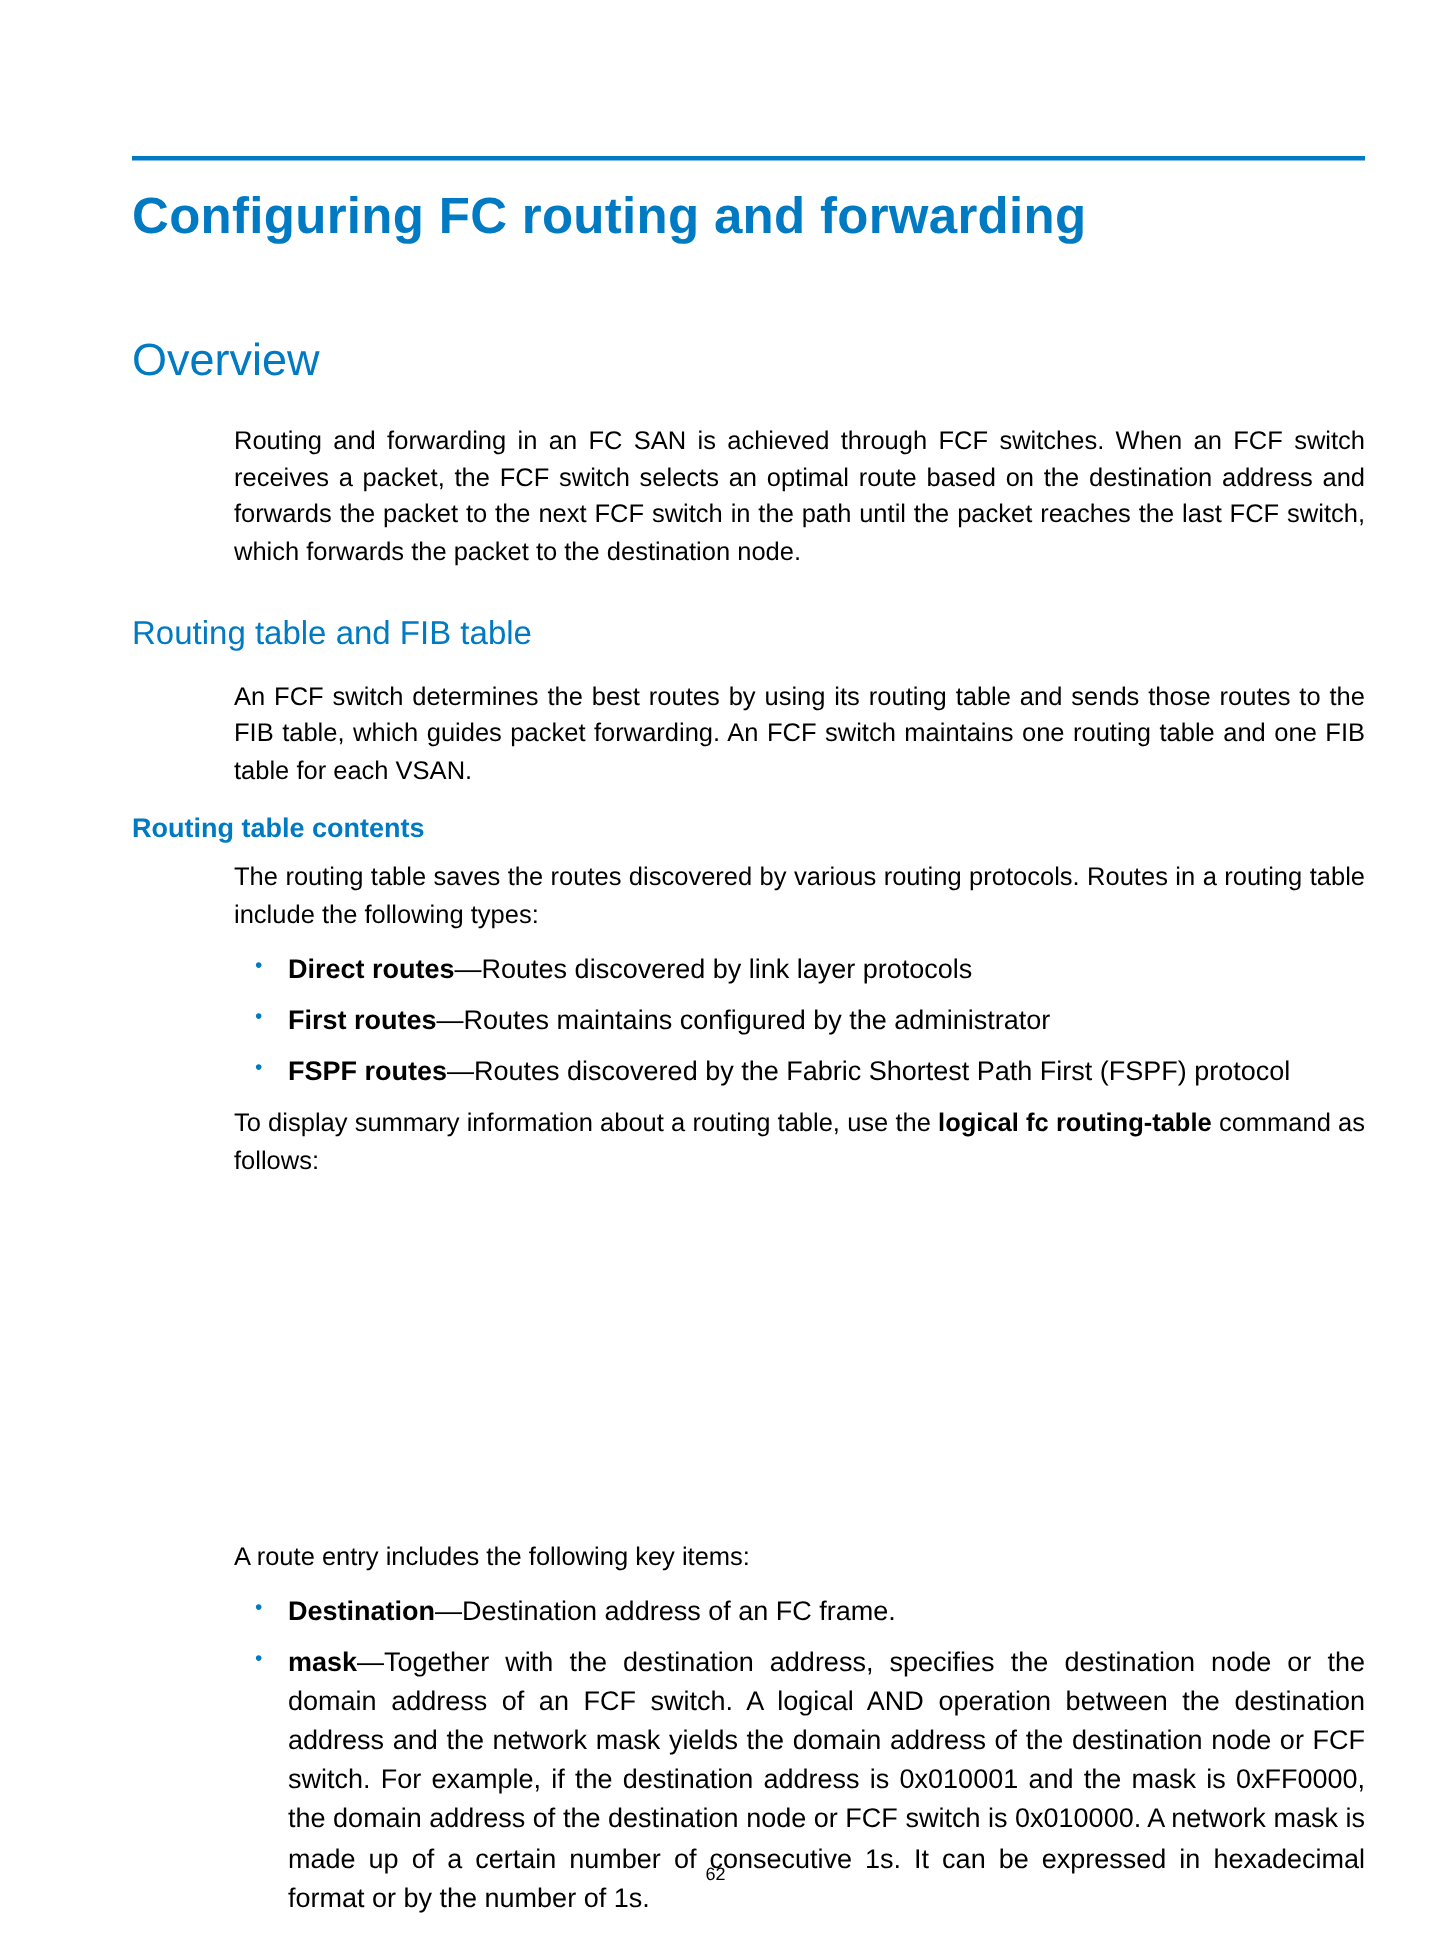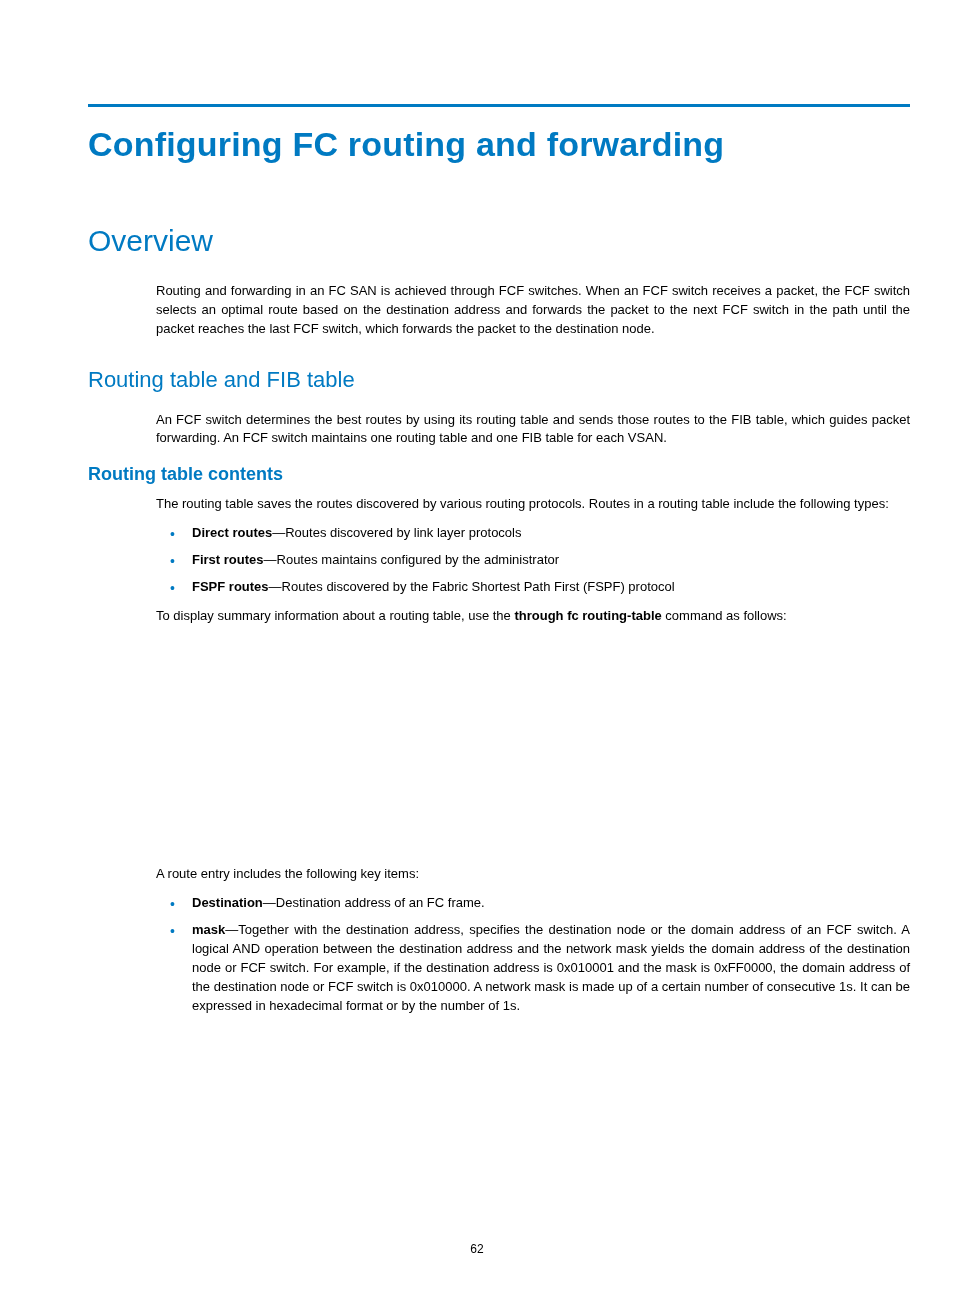--- a/index.html
+++ b/index.html
@@ -42,32 +42,32 @@
   .h4 {
     color: #007ac2;
     font-size: 18px;
     font-weight: bold;
     margin: 16px 0 10px 0;
   }
   .body-block {
     margin-left: 68px;
   }
   p {
-    font-size: 13px;
+    font-size: 17px;
     line-height: 1.45;
     margin: 0 0 10px 0;
     text-align: justify;
   }
   ul {
     list-style: none;
     padding: 0;
     margin: 0 0 10px 0;
   }
   ul li {
-    font-size: 13px;
+    font-size: 18px;
     line-height: 1.45;
     padding-left: 36px;
     position: relative;
     margin-bottom: 8px;
     text-align: justify;
   }
   ul li::before {
     content: "•";
     color: #007ac2;
     position: absolute;
@@ -112,21 +112,21 @@
 
   <h4 class="h4">Routing table contents</h4>
 
   <div class="body-block">
     <p>The routing table saves the routes discovered by various routing protocols. Routes in a routing table include the following types:</p>
     <ul>
       <li><span class="bold">Direct routes</span><span>—Routes discovered by link layer protocols</span></li>
       <li><span class="bold">First routes</span><span>—Routes maintains configured by the administrator</span></li>
       <li><span class="bold">FSPF routes</span><span>—Routes discovered by the Fabric Shortest Path First (FSPF) protocol</span></li>
     </ul>
-    <p><span>To display summary information about a routing table, use the </span><span class="bold">through fc routing-table</span><span> command as follows:</span></p>
+    <p><span>To display summary information about a routing table, use the </span><span class="bold">logical fc routing-table</span><span> command as follows:</span></p>
   </div>
 
   <div class="gap"></div>
 
   <div class="body-block">
     <p>A route entry includes the following key items:</p>
     <ul>
       <li><span class="bold">Destination</span><span>—Destination address of an FC frame.</span></li>
       <li><span class="bold">mask</span><span>—Together with the destination address, specifies the destination node or the domain address of an FCF switch. A logical AND operation between the destination address and the network mask yields the domain address of the destination node or FCF switch. For example, if the destination address is 0x010001 and the mask is 0xFF0000, the domain address of the destination node or FCF switch is 0x010000. A network mask is made up of a certain number of consecutive 1s. It can be expressed in hexadecimal format or by the number of 1s.</span></li>
     </ul>

